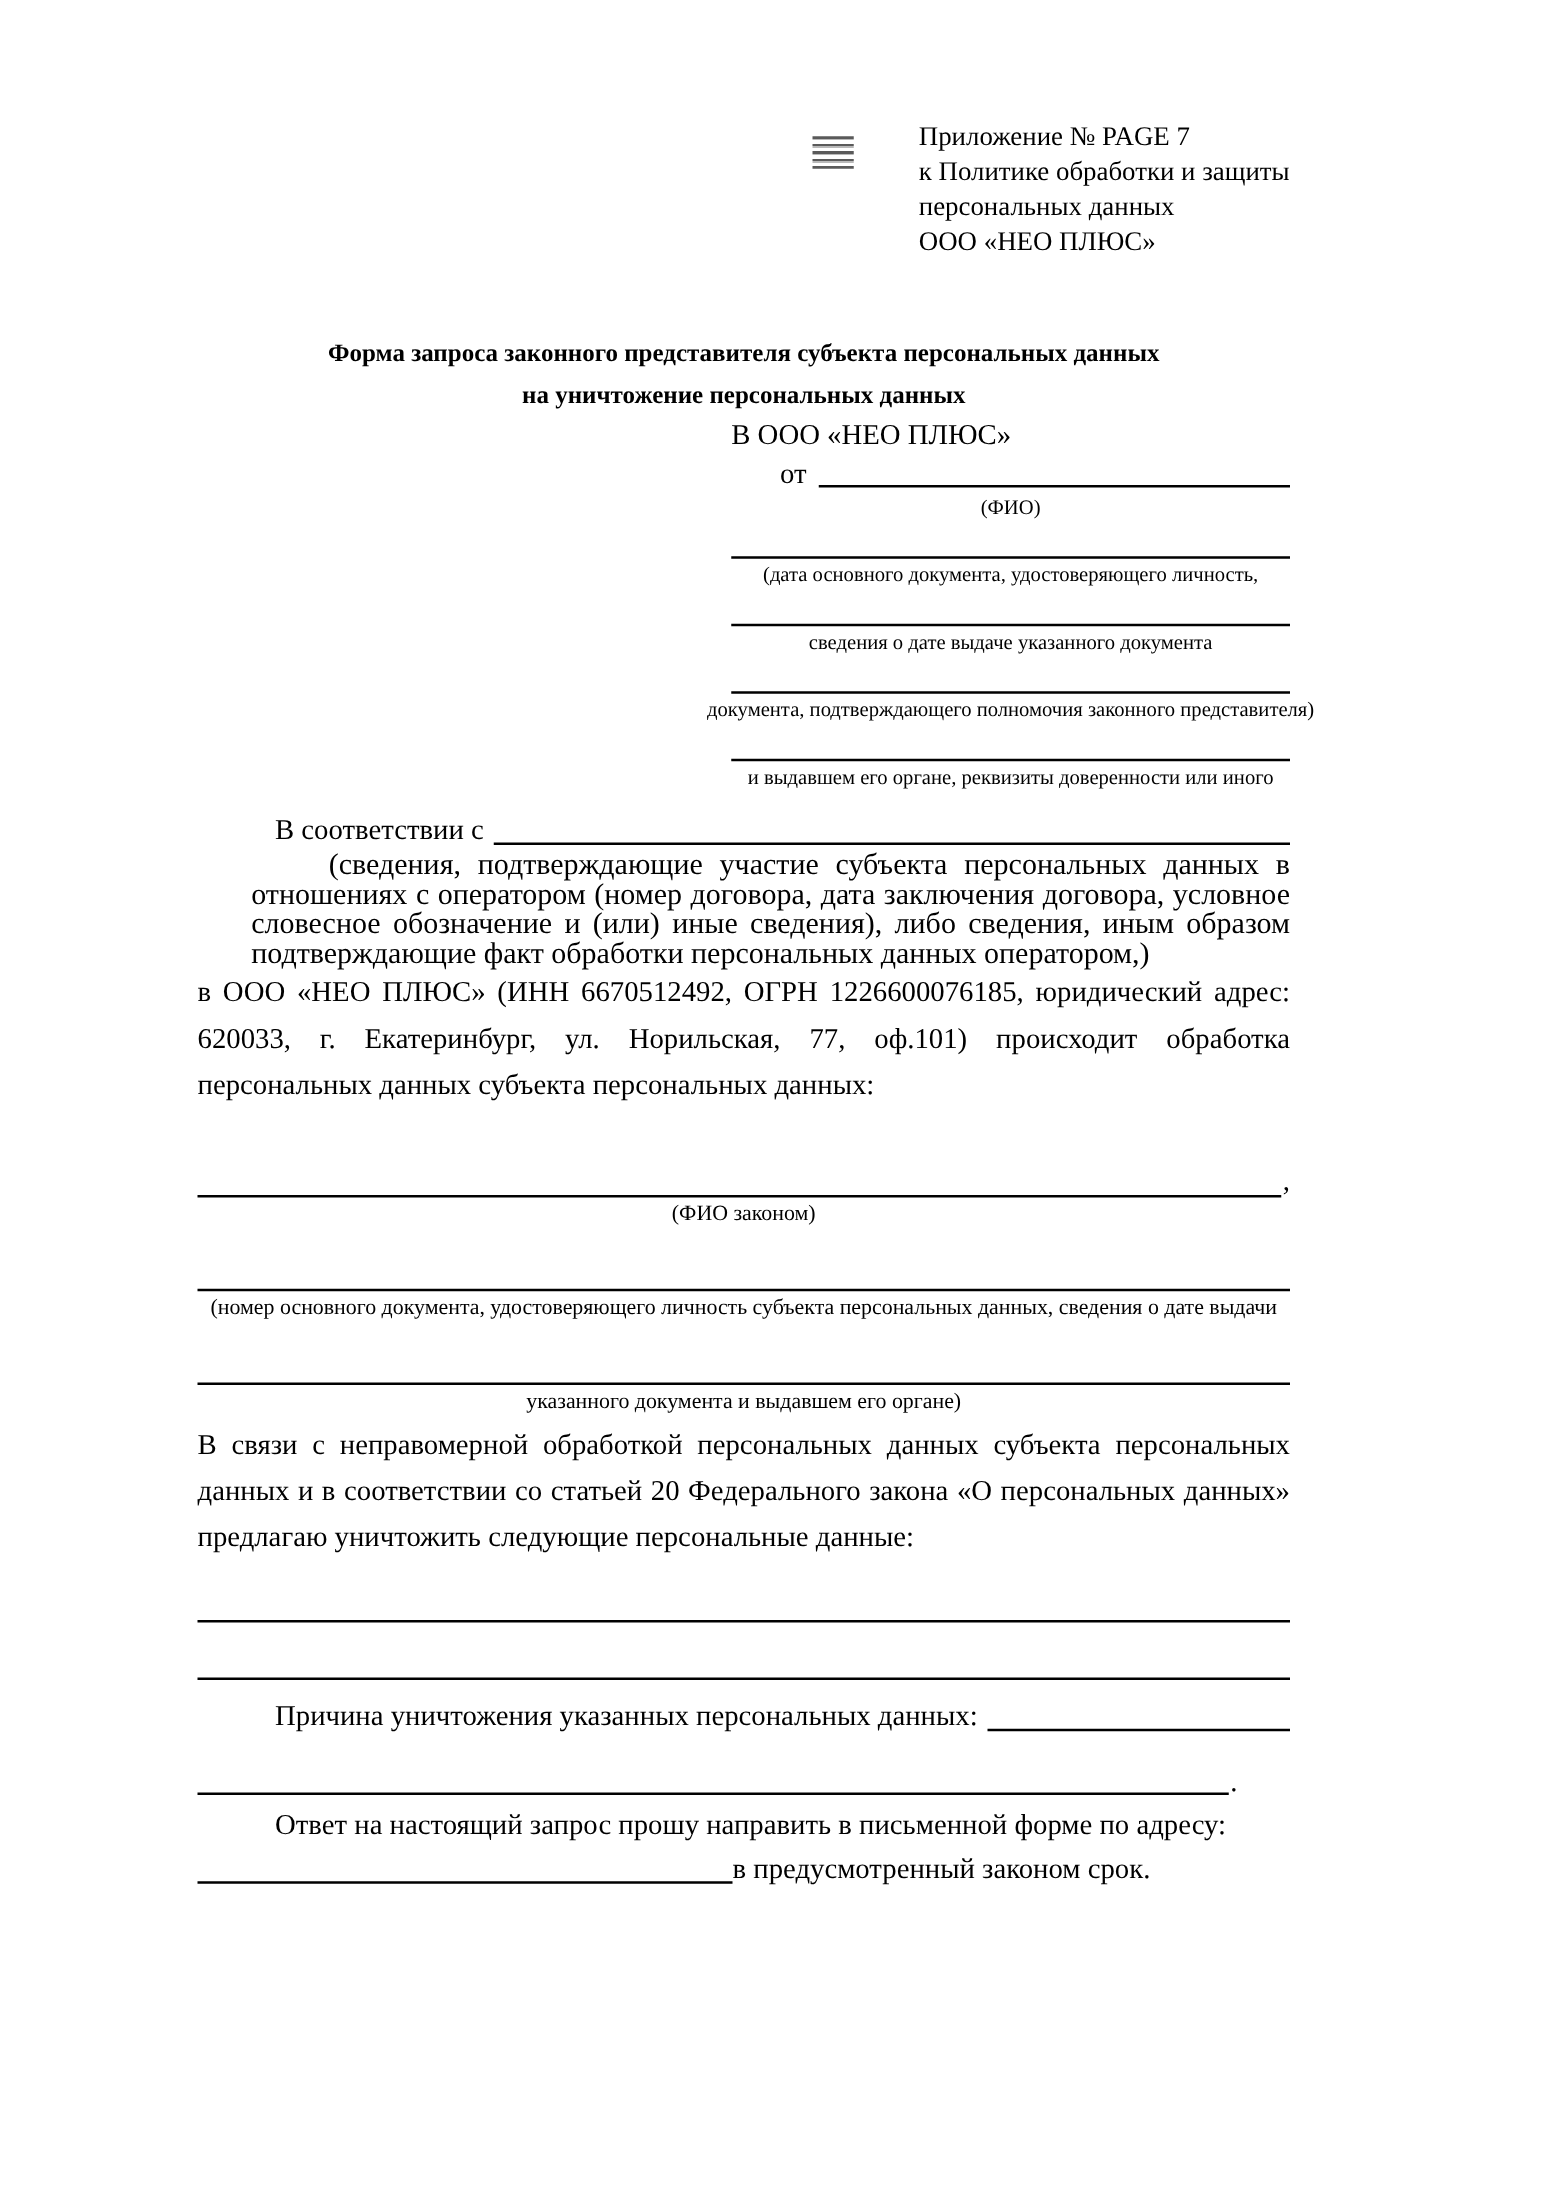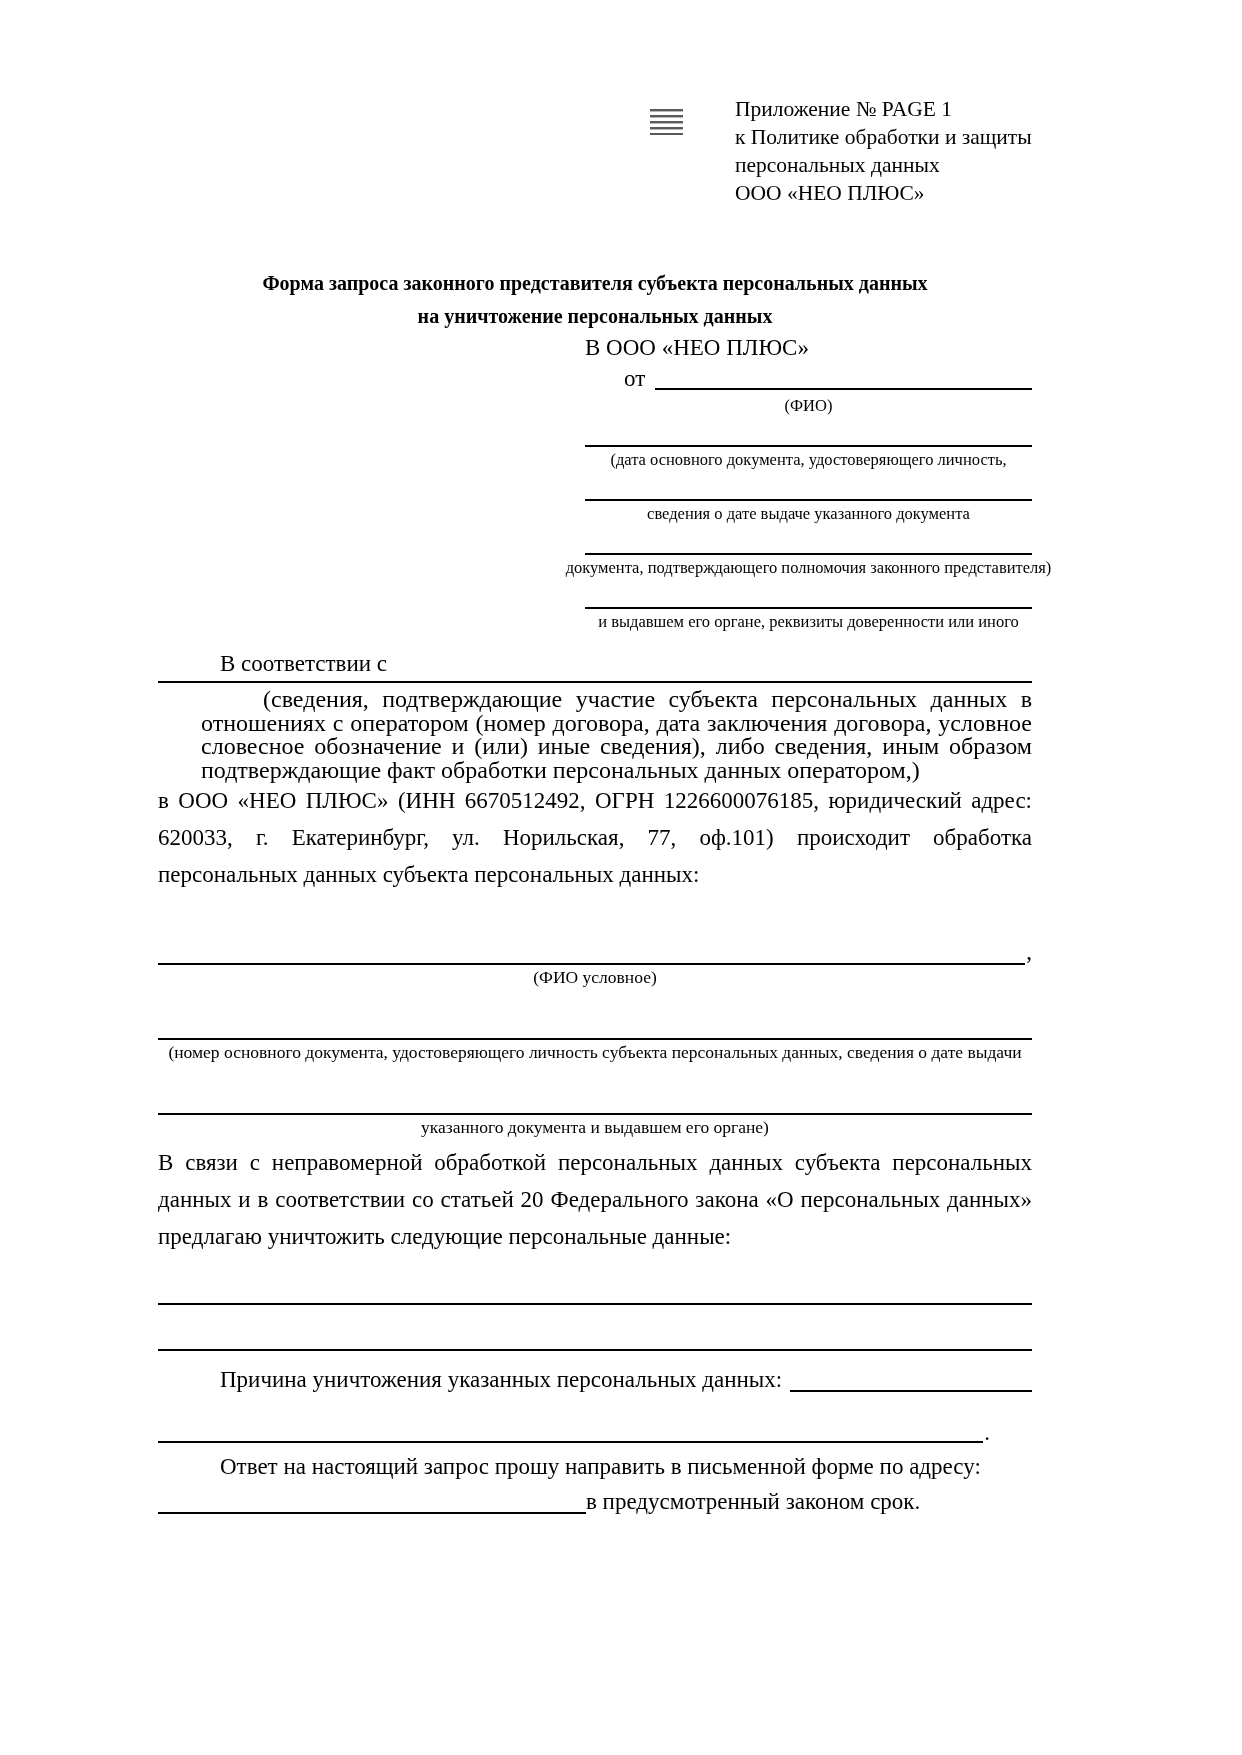--- a/index.html
+++ b/index.html
@@ -32,21 +32,21 @@
   .blank { border-bottom:2px solid #000; }
   .grow { flex:1 1 auto; }
   .addr-from .blank { margin-bottom:5px; }
   .addr-caption { display:flex; justify-content:center; font-size:16.5px; line-height:22px; }
   .addr-caption span { white-space:nowrap; }
   .addr-field { margin-top:8px; }
   .addr-field .blank { height:20px; margin-bottom:2px; }
 
   
   .main { font-size:23px; }
-  .according-row { display:flex; margin-top:14px; line-height:34px;flex-direction:column; }
+  .according-row { display:flex; margin-top:14px; line-height:34px; }
   .according-label { padding-left:62px; padding-right:8px; white-space:nowrap; }
   .according-row .blank { margin-bottom:5px; }
   .note { font-size:24px; line-height:23.5px; text-align:justify; text-indent:62px;margin-left:43px; }
   .para { line-height:37px; text-align:justify; }
   .flex-row { display:flex; align-items:flex-end; }
   .subject-fio-row { margin-top:46px; }
   .subject-fio-row .blank { height:24px; }
   .trail { line-height:26px; padding-left:1px; }
   .cap-center { display:flex; justify-content:center; font-size:17.5px; line-height:25px; }
   .cap-center span { white-space:nowrap; }
@@ -70,21 +70,21 @@
 </style>
 </head>
 <body>
 
 <div class="page">
   <div class="content">
 
     <div class="header-row">
       <div class="marker-icon"></div>
       <div class="header-block">
-        <div>Приложение №  PAGE 1</div>
+        <div>Приложение №  PAGE 7</div>
         <div>к Политике обработки и защиты</div>
         <div>персональных данных</div>
         <div>ООО «НЕО ПЛЮС»</div>
       </div>
     </div>
 
     <div class="title">
       <div>Форма запроса законного представителя субъекта персональных данных</div>
       <div>на уничтожение персональных данных</div>
     </div>
@@ -134,21 +134,21 @@
 
       <div class="note">(сведения, подтверждающие участие субъекта персональных данных в отношениях с оператором (номер договора, дата заключения договора, условное словесное обозначение и (или) иные сведения), либо сведения, иным образом подтверждающие факт обработки персональных данных оператором,)</div>
 
       <div class="para">в ООО «НЕО ПЛЮС» (ИНН 6670512492, ОГРН 1226600076185, юридический адрес: 620033, г. Екатеринбург, ул. Норильская, 77, оф.101) происходит обработка персональных данных субъекта персональных данных:</div>
 
       <div class="flex-row subject-fio-row">
         <span class="blank grow"></span>
         <span class="trail">,</span>
       </div>
       <div class="cap-center">
-        <span>(ФИО условное)</span>
+        <span>(ФИО законом)</span>
       </div>
 
       <div class="blank blank-full"></div>
       <div class="cap-center">
         <span>(номер основного документа, удостоверяющего личность субъекта персональных данных, сведения о дате выдачи</span>
       </div>
 
       <div class="blank blank-full"></div>
       <div class="cap-center">
         <span>указанного документа и выдавшем его органе)</span>

